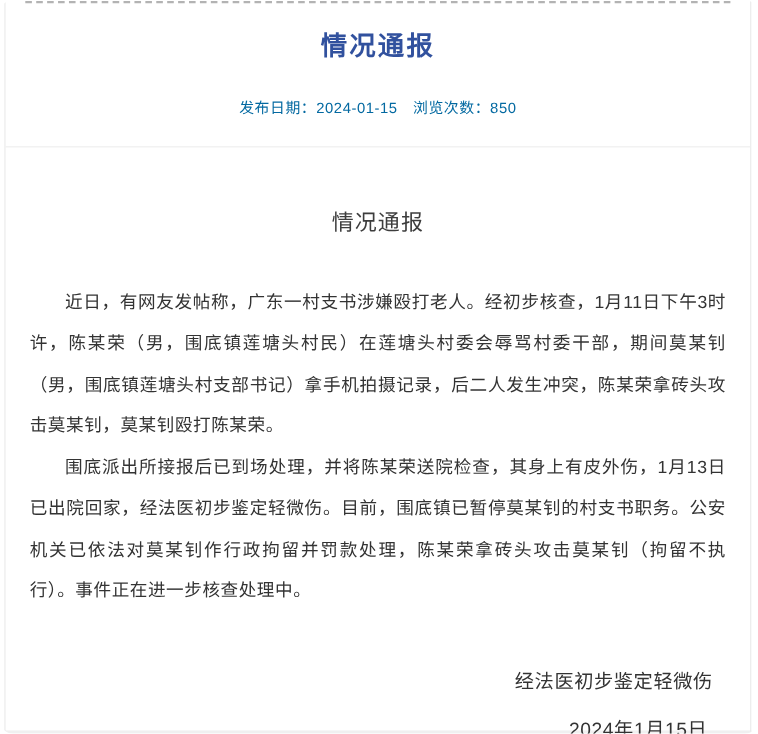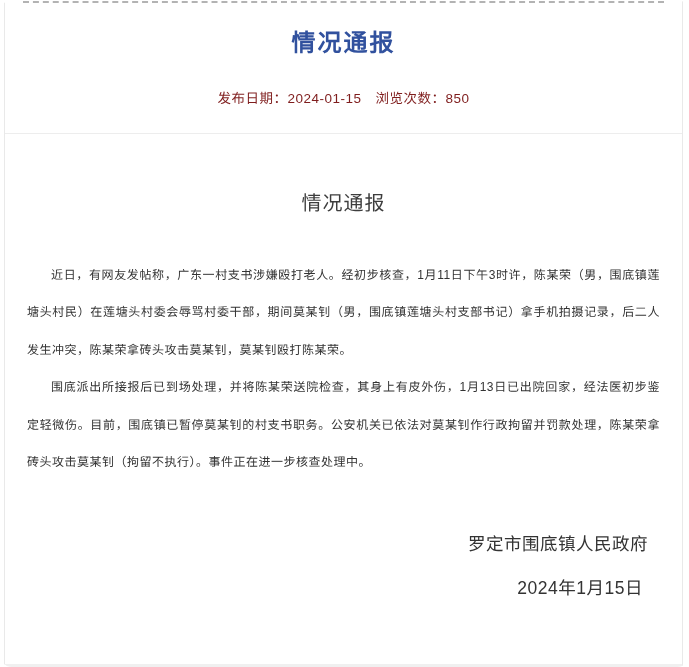--- a/index.html
+++ b/index.html
@@ -38,21 +38,21 @@
     text-align: center;
     color: #31519e;
     font-size: 24px;
     font-weight: 700;
     letter-spacing: 2px;
     line-height: 1.2;
   }
   .meta-row {
     margin-top: 29px;
     text-align: center;
-    color: #7f1d1d;
+    color: #0369a1;
     font-size: 13.5px;
     letter-spacing: 0.5px;
   }
   .meta-row .meta-pair { white-space: nowrap; }
   .meta-row .meta-gap { display: inline-block; width: 14px; }
   .divider {
     margin-top: 26px;
     height: 0;
     border-bottom: 1px solid #ededed;
   }
@@ -67,21 +67,21 @@
     font-weight: 400;
     letter-spacing: 1px;
     line-height: 1.2;
   }
   .article-body {
     margin-top: 42px;
   }
   .article-body p {
     margin: 0;
     color: #333333;
-    font-size: 12px;
+    font-size: 16px;
     line-height: 37.5px;
     letter-spacing: 0.5px;
     text-align: justify;
     text-indent: 2em;
   }
   .signature-block {
     margin-top: 40px;
     padding-right: 12px;
     text-align: right;
     color: #333333;
@@ -111,19 +111,19 @@
 
     <div class="article">
       <h2 class="article-heading">情况通报</h2>
 
       <div class="article-body">
         <p>近日，有网友发帖称，广东一村支书涉嫌殴打老人。经初步核查，1月11日下午3时许，陈某荣（男，围底镇莲塘头村民）在莲塘头村委会辱骂村委干部，期间莫某钊（男，围底镇莲塘头村支部书记）拿手机拍摄记录，后二人发生冲突，陈某荣拿砖头攻击莫某钊，莫某钊殴打陈某荣。</p>
         <p>围底派出所接报后已到场处理，并将陈某荣送院检查，其身上有皮外伤，1月13日已出院回家，经法医初步鉴定轻微伤。目前，围底镇已暂停莫某钊的村支书职务。公安机关已依法对莫某钊作行政拘留并罚款处理，陈某荣拿砖头攻击莫某钊（拘留不执行）。事件正在进一步核查处理中。</p>
       </div>
 
       <div class="signature-block">
-        <div>罗定市围底镇人民政府</div>
+        <div>经法医初步鉴定轻微伤</div>
         <div class="sig-date">2024年1月15日</div>
       </div>
     </div>
 
   </div>
 </div>
 
 </body></html>

